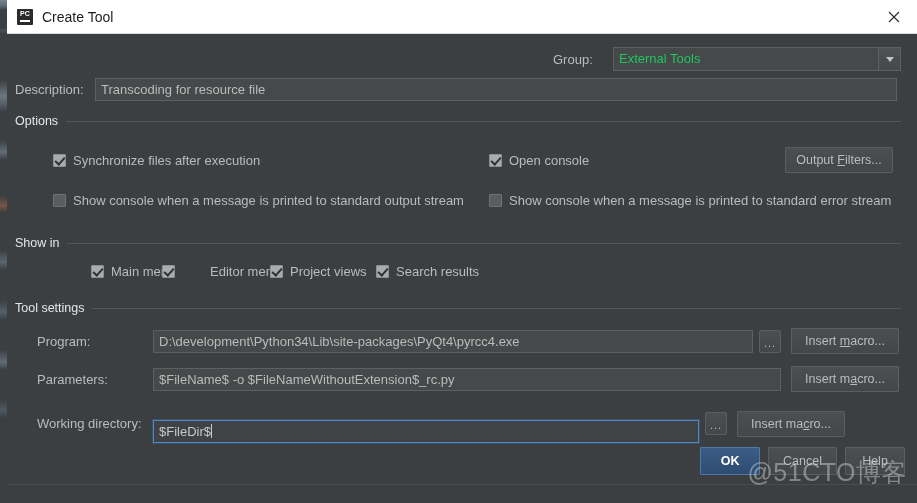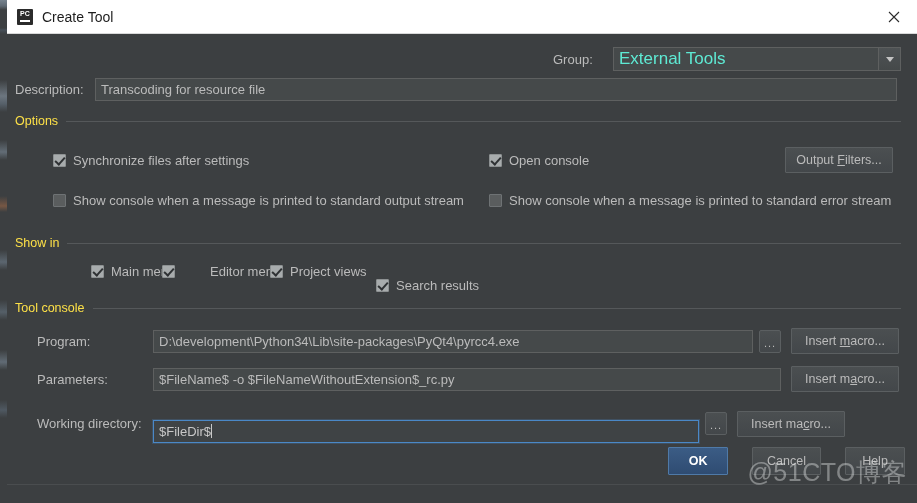--- a/index.html
+++ b/index.html
@@ -133,21 +133,21 @@
   
   .combo {
     display: flex;
     height: 24px;
     border: 1px solid #5e6060;
     background: #45494a;
     align-items: stretch;
   }
   .combo .val {
     flex: 1 1 auto;
-    color: #5eead4; font-size: 17px;
+    color: #22c55e; font-size: 13px;
     line-height: 22px; padding: 0 5px;
     white-space: nowrap; overflow: hidden;
     font-family: "Liberation Sans", sans-serif;
   }
   .combo .arrow {
     width: 22px;
     border-left: 1px solid #5e6060;
     background: linear-gradient(to bottom, #4e5254, #45494a);
     display: flex; align-items: center; justify-content: center;
   }
@@ -193,21 +193,21 @@
   }
 
   
   .group-head {
     position: absolute;
     display: flex; align-items: center;
     width: 886px;
     left: 8px;
   }
   .group-head .gl {
-    color: #fde047;
+    color: #e5e5e5;
     font-size: 12.5px;
     white-space: nowrap;
     padding-right: 8px;
     font-family: "Liberation Sans", sans-serif;
   }
   .group-head .line {
     flex: 1 1 auto;
     height: 1px;
     background: #55585a;
   }
@@ -251,21 +251,21 @@
   
   .footer-sep {
     position: absolute;
     left: 0; bottom: 18px;
     width: 910px; height: 1px;
     background: #4a4d4f;
   }
   .footer {
     position: absolute;
     right: 12px; bottom: 28px;
-    display: flex; gap: 24px;
+    display: flex; gap: 8px;
     align-items: flex-end;
   }
   .footer .btn { height: 28px; min-width: 60px; padding: 0 14px; }
 
   
   .watermark {
     position: absolute;
     right: 10px; bottom: 14px;
     font-size: 25px;
     color: rgba(228,230,232,.42);
@@ -313,21 +313,21 @@
       <span class="tf" style="width:802px;">Transcoding for resource file</span>
     </div>
 
     <div class="group-head" style="top:80px;">
       <span class="gl">Options</span>
       <span class="line"></span>
     </div>
 
     <div class="cb" style="position:absolute; left:46px; top:119px;">
       <span class="box on"></span>
-      <span class="ctext">Synchronize files after settings</span>
+      <span class="ctext">Synchronize files after execution</span>
     </div>
 
     <div class="cb" style="position:absolute; left:482px; top:119px;">
       <span class="box on"></span>
       <span class="ctext">Open console</span>
     </div>
 
     <div class="btn" style="position:absolute; left:778px; top:113px; width:108px;">
       <span>Output&nbsp;<u>F</u>ilters...</span>
     </div>
@@ -352,27 +352,27 @@
       <span class="ctext">Main menu</span>
     </div>
     <div class="cb" style="position:absolute; left:155px; top:230px;gap:28px;">
       <span class="box on"></span>
       <span class="ctext">Editor menu</span>
     </div>
     <div class="cb" style="position:absolute; left:263px; top:230px;">
       <span class="box on"></span>
       <span class="ctext">Project views</span>
     </div>
-    <div class="cb" style="position:absolute; left:369px; top:230px;margin-top:14px;">
+    <div class="cb" style="position:absolute; left:369px; top:230px;">
       <span class="box on"></span>
       <span class="ctext">Search results</span>
     </div>
 
     <div class="group-head" style="top:267px;">
-      <span class="gl">Tool console</span>
+      <span class="gl">Tool settings</span>
       <span class="line"></span>
     </div>
 
     <div class="row" style="left:30px; top:294px;">
       <span class="lbl" style="width:116px; display:inline-block;">Program:</span>
       <span class="tf" style="width:600px;">D:\development\Python34\Lib\site-packages\PyQt4\pyrcc4.exe</span>
       <span class="btn dots" style="margin-left:6px;">...</span>
       <span class="btn" style="margin-left:10px; width:108px;">
         <span>Insert&nbsp;<u>m</u>acro...</span>
       </span>

